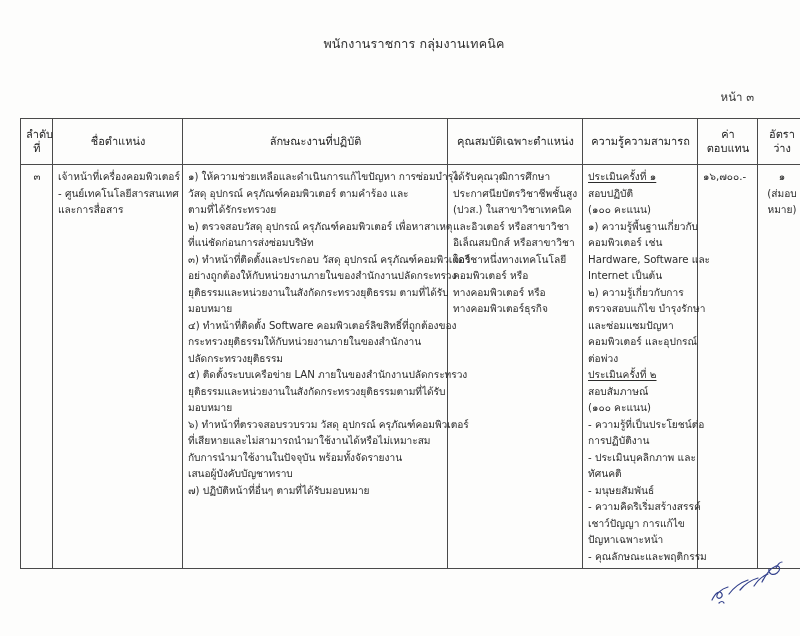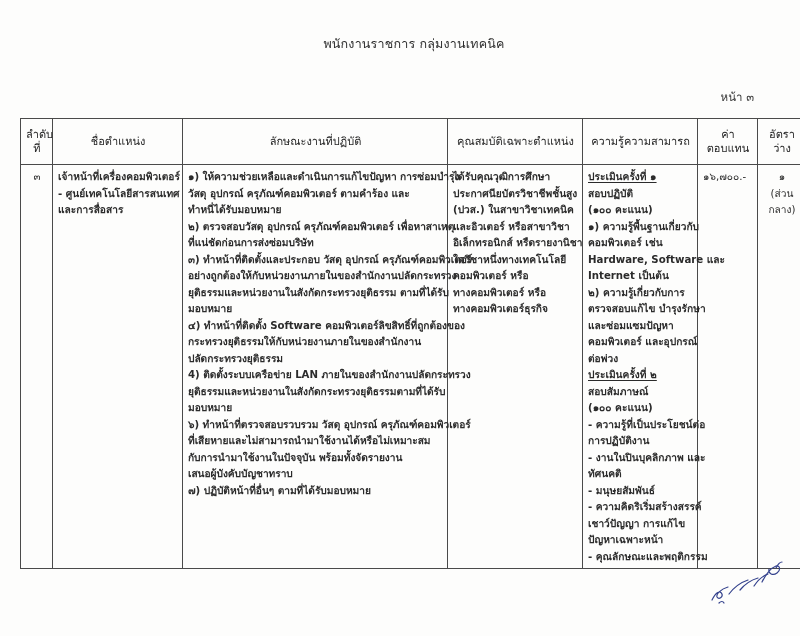--- a/index.html
+++ b/index.html
@@ -71,21 +71,20 @@
   .c-duty  { width: 265px; }
   .c-qual  { width: 135px; }
   .c-know  { width: 115px; }
   .c-pay   { width: 60px; }
   .c-vac   { width: 48px; }
   .center { text-align: center; }
   .cell-body { margin: 0; }
   .cell-body .ln {
     display: block;
     white-space: nowrap;
-    font-weight: bold;
   }
   .duty-cell .ln { letter-spacing: -0.05px; }
   .heading-underline {
     text-decoration: underline;
     text-underline-offset: 2px;
   }
   .pay-cell {
     text-align: left;
     font-size: 10.5px;
     padding-top: 6px;
@@ -147,47 +146,47 @@
           <div class="cell-body">
               <span class="ln">เจ้าหน้าที่เครื่องคอมพิวเตอร์</span>
               <span class="ln">- ศูนย์เทคโนโลยีสารสนเทศ</span>
               <span class="ln">และการสื่อสาร</span>
             </div>
         </td>
         <td class="duty-cell">
           <div class="cell-body">
               <span class="ln">๑) ให้ความช่วยเหลือและดำเนินการแก้ไขปัญหา การซ่อมบำรุง</span>
               <span class="ln">วัสดุ อุปกรณ์ ครุภัณฑ์คอมพิวเตอร์ ตามคำร้อง และ</span>
-              <span class="ln">ทำหนี่ได้รับมอบหมาย</span>
+              <span class="ln">ตามที่ได้รักระทรวงย</span>
               <span class="ln">๒) ตรวจสอบวัสดุ อุปกรณ์ ครุภัณฑ์คอมพิวเตอร์ เพื่อหาสาเหตุ</span>
               <span class="ln">ที่แน่ชัดก่อนการส่งซ่อมบริษัท</span>
               <span class="ln">๓) ทำหน้าที่ติดตั้งและประกอบ วัสดุ อุปกรณ์ ครุภัณฑ์คอมพิวเตอร์</span>
               <span class="ln">อย่างถูกต้องให้กับหน่วยงานภายในของสำนักงานปลัดกระทรวง</span>
               <span class="ln">ยุติธรรมและหน่วยงานในสังกัดกระทรวงยุติธรรม ตามที่ได้รับ</span>
               <span class="ln">มอบหมาย</span>
               <span class="ln">๔) ทำหน้าที่ติดตั้ง Software คอมพิวเตอร์ลิขสิทธิ์ที่ถูกต้องของ</span>
               <span class="ln">กระทรวงยุติธรรมให้กับหน่วยงานภายในของสำนักงาน</span>
               <span class="ln">ปลัดกระทรวงยุติธรรม</span>
-              <span class="ln">4) ติดตั้งระบบเครือข่าย LAN ภายในของสำนักงานปลัดกระทรวง</span>
+              <span class="ln">๕) ติดตั้งระบบเครือข่าย LAN ภายในของสำนักงานปลัดกระทรวง</span>
               <span class="ln">ยุติธรรมและหน่วยงานในสังกัดกระทรวงยุติธรรมตามที่ได้รับ</span>
               <span class="ln">มอบหมาย</span>
               <span class="ln">๖) ทำหน้าที่ตรวจสอบรวบรวม วัสดุ อุปกรณ์ ครุภัณฑ์คอมพิวเตอร์</span>
               <span class="ln">ที่เสียหายและไม่สามารถนำมาใช้งานได้หรือไม่เหมาะสม</span>
               <span class="ln">กับการนำมาใช้งานในปัจจุบัน พร้อมทั้งจัดรายงาน</span>
               <span class="ln">เสนอผู้บังคับบัญชาทราบ</span>
               <span class="ln">๗) ปฏิบัติหน้าที่อื่นๆ ตามที่ได้รับมอบหมาย</span>
             </div>
         </td>
         <td>
           <div class="cell-body">
               <span class="ln">ได้รับคุณวุฒิการศึกษา</span>
               <span class="ln">ประกาศนียบัตรวิชาชีพชั้นสูง</span>
               <span class="ln">(ปวส.) ในสาขาวิชาเทคนิค</span>
               <span class="ln">และอิวเตอร์ หรือสาขาวิชา</span>
-              <span class="ln">อิเล็กทรอนิกส์ หรืดรายงานิชา</span>
+              <span class="ln">อิเล็ณสมบิกส์ หรือสาขาวิชา</span>
               <span class="ln">ใดวิชาหนึ่งทางเทคโนโลยี</span>
               <span class="ln">คอมพิวเตอร์ หรือ</span>
               <span class="ln">ทางคอมพิวเตอร์ หรือ</span>
               <span class="ln">ทางคอมพิวเตอร์ธุรกิจ</span>
             </div>
         </td>
         <td>
           <div class="cell-body">
               <span class="ln heading-underline">ประเมินครั้งที่ ๑</span>
               <span class="ln">สอบปฏิบัติ</span>
@@ -199,33 +198,33 @@
               <span class="ln">๒) ความรู้เกี่ยวกับการ</span>
               <span class="ln">ตรวจสอบแก้ไข บำรุงรักษา</span>
               <span class="ln">และซ่อมแซมปัญหา</span>
               <span class="ln">คอมพิวเตอร์ และอุปกรณ์</span>
               <span class="ln">ต่อพ่วง</span>
               <span class="ln heading-underline">ประเมินครั้งที่ ๒</span>
               <span class="ln">สอบสัมภาษณ์</span>
               <span class="ln">(๑๐๐ คะแนน)</span>
               <span class="ln">- ความรู้ที่เป็นประโยชน์ต่อ</span>
               <span class="ln">การปฏิบัติงาน</span>
-              <span class="ln">- งานในปินบุคลิกภาพ และ</span>
+              <span class="ln">- ประเมินบุคลิกภาพ และ</span>
               <span class="ln">ทัศนคติ</span>
               <span class="ln">- มนุษยสัมพันธ์</span>
               <span class="ln">- ความคิดริเริ่มสร้างสรรค์</span>
               <span class="ln">เชาว์ปัญญา การแก้ไข</span>
               <span class="ln">ปัญหาเฉพาะหน้า</span>
               <span class="ln">- คุณลักษณะและพฤติกรรม</span>
             </div>
         </td>
         <td class="pay-cell">๑๖,๗๐๐.-</td>
         <td class="vac-cell">
           <span>๑</span><br>
-          <span>(ส่วนกลาง)</span>
+          <span>(ส่มอบหมาย)</span>
         </td>
       </tr>
     </tbody>
   </table>
 
   <svg class="signature" viewBox="0 0 96 58">
     <g fill="none" stroke="#33418c" stroke-width="1.2" stroke-linecap="round">
       <path d="M24 44 C28 36, 32 34, 34 38 C35 41, 31 44, 29 41 C28 38, 33 33, 40 31"></path>
       <path d="M41 38 C47 30, 54 26, 60 24"></path>
       <path d="M52 34 C57 28, 63 24, 70 22"></path>

